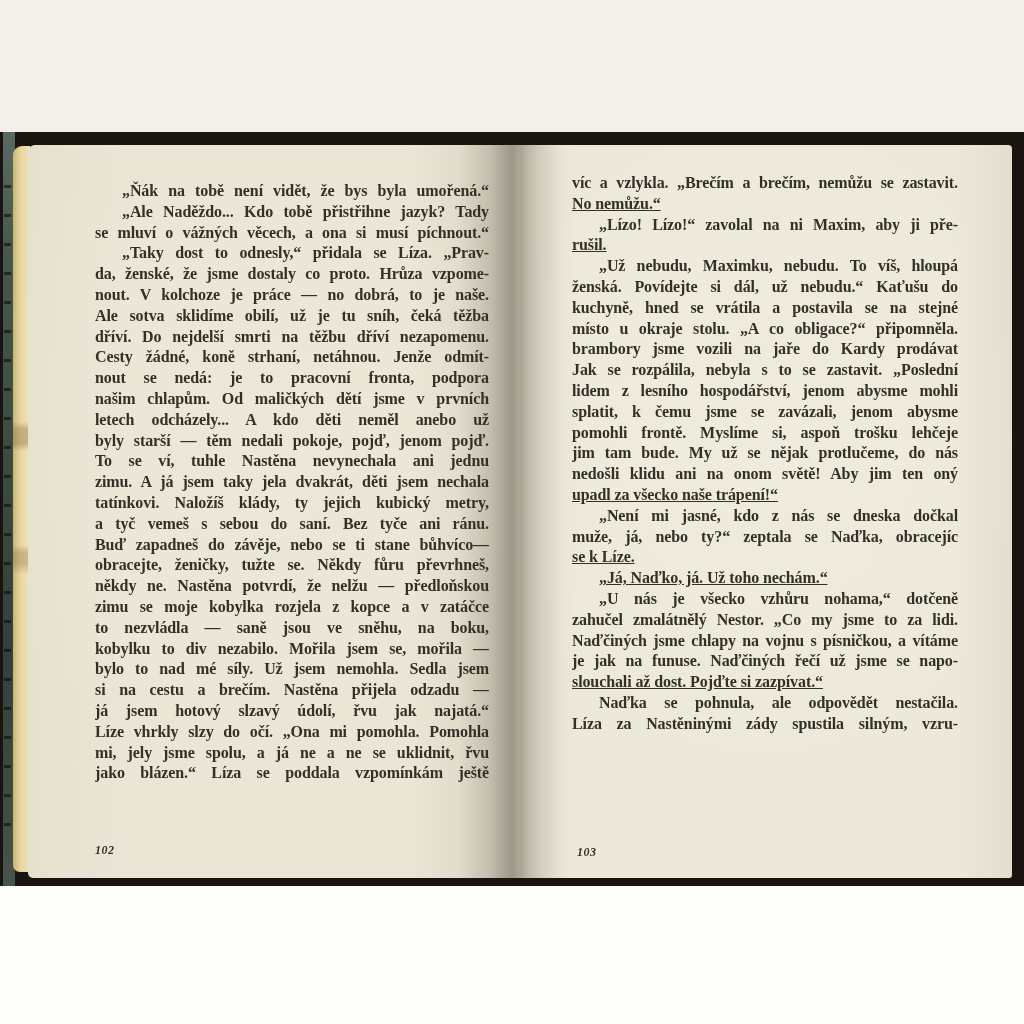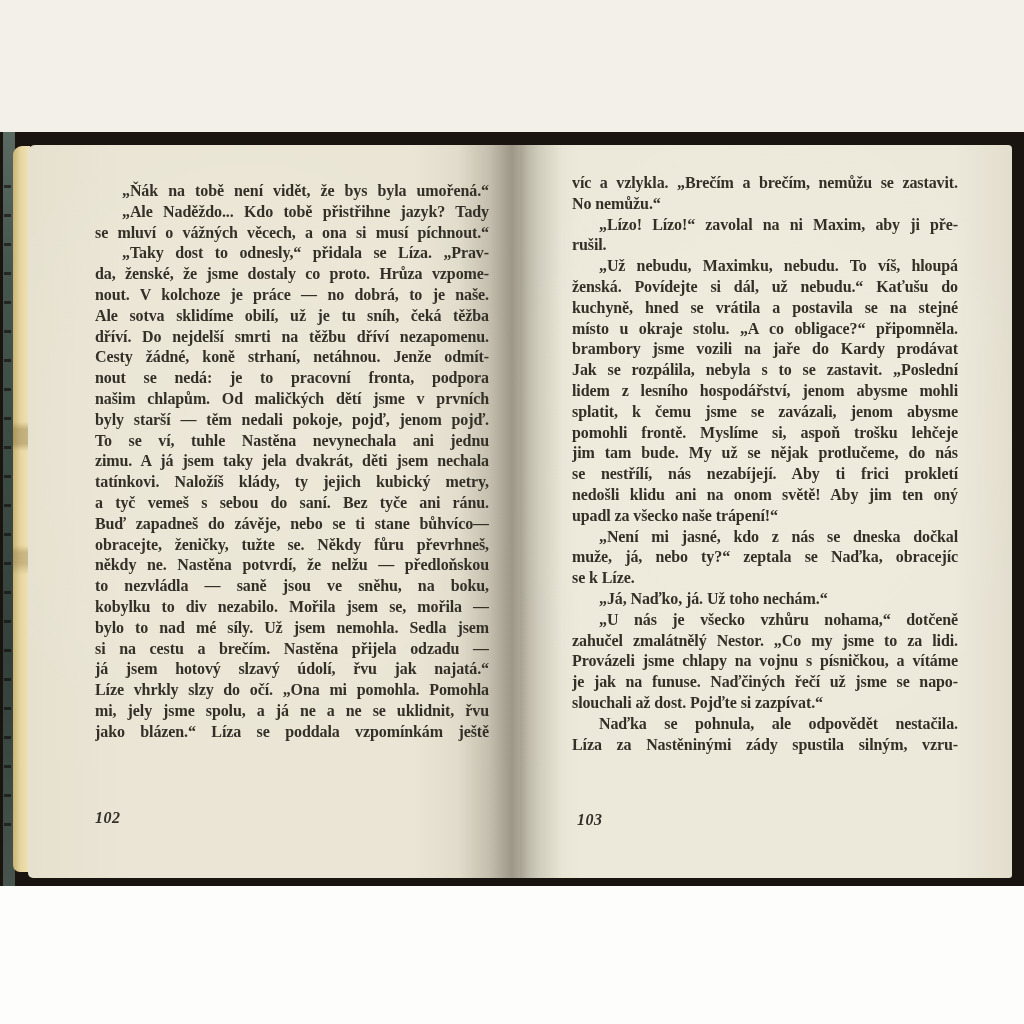--- a/index.html
+++ b/index.html
@@ -49,25 +49,25 @@
                       rgba(90,85,70,0) 0%, rgba(90,85,70,.18) 30%,
                       rgba(75,70,58,.42) 52%, rgba(90,85,70,.20) 68%, rgba(90,85,70,0) 100%); }
 
   .textblock { position:absolute; width:394px;
                font-weight:bold; font-size:16px; line-height:20.8px;
                color: var(--ink); letter-spacing:-0.1px; overflow:hidden; }
   .textblock-left  { left:95px;  top:181px; height:605px; }
   .textblock-right { left:572px; top:173px; width:386px; height:605px; }
 
   .line   { text-align:justify; text-align-last:justify; }
-  .line.endline { text-align-last:left; }
+  .line.endline { text-align-last:left;text-decoration:underline; }
   .line.indent  { text-indent:27px; }
 
   .page-number { position:absolute; font-style:italic; font-weight:bold;
-                 font-size:16px; color: var(--ink); letter-spacing:.5px; }
+                 font-size:12px; color: var(--ink); letter-spacing:.5px;margin-top:34px; }
   .page-number-left  { left:95px;  top:809px; }
   .page-number-right { left:577px; top:811px;text-align:right; }
 </style>
 </head>
 <body>
 
 <div class="scene">
 
   <div class="backdrop-top"></div>
 
@@ -86,28 +86,30 @@
       <div class="line indent">„Ale Naděždo... Kdo tobě přistřihne jazyk? Tady</div>
       <div class="line">se mluví o vážných věcech, a ona si musí píchnout.“</div>
       <div class="line indent">„Taky dost to odnesly,“ přidala se Líza. „Prav-</div>
       <div class="line">da, ženské, že jsme dostaly co proto. Hrůza vzpome-</div>
       <div class="line">nout. V kolchoze je práce — no dobrá, to je naše.</div>
       <div class="line">Ale sotva sklidíme obilí, už je tu sníh, čeká těžba</div>
       <div class="line">dříví. Do nejdelší smrti na těžbu dříví nezapomenu.</div>
       <div class="line">Cesty žádné, koně strhaní, netáhnou. Jenže odmít-</div>
       <div class="line">nout se nedá: je to pracovní fronta, podpora</div>
       <div class="line">našim chlapům. Od maličkých dětí jsme v prvních</div>
+      <div class="line">letech odcházely... A kdo děti neměl anebo už</div>
       <div class="line">byly starší — těm nedali pokoje, pojď, jenom pojď.</div>
       <div class="line">To se ví, tuhle Nastěna nevynechala ani jednu</div>
       <div class="line">zimu. A já jsem taky jela dvakrát, děti jsem nechala</div>
       <div class="line">tatínkovi. Naložíš klády, ty jejich kubický metry,</div>
       <div class="line">a tyč vemeš s sebou do saní. Bez tyče ani ránu.</div>
       <div class="line">Buď zapadneš do závěje, nebo se ti stane bůhvíco—</div>
       <div class="line">obracejte, ženičky, tužte se. Někdy fůru převrhneš,</div>
       <div class="line">někdy ne. Nastěna potvrdí, že nelžu — předloňskou</div>
+      <div class="line">zimu se moje kobylka rozjela z kopce a v zatáčce</div>
       <div class="line">to nezvládla — saně jsou ve sněhu, na boku,</div>
       <div class="line">kobylku to div nezabilo. Mořila jsem se, mořila —</div>
       <div class="line">bylo to nad mé síly. Už jsem nemohla. Sedla jsem</div>
       <div class="line">si na cestu a brečím. Nastěna přijela odzadu —</div>
       <div class="line">já jsem hotový slzavý údolí, řvu jak najatá.“</div>
       <div class="line">Líze vhrkly slzy do očí. „Ona mi pomohla. Pomohla</div>
       <div class="line">mi, jely jsme spolu, a já ne a ne se uklidnit, řvu</div>
       <div class="line">jako blázen.“ Líza se poddala vzpomínkám ještě</div>
     </div>
   <div class="textblock textblock-right">
@@ -118,30 +120,29 @@
       <div class="line indent">„Už nebudu, Maximku, nebudu. To víš, hloupá</div>
       <div class="line">ženská. Povídejte si dál, už nebudu.“ Kaťušu do</div>
       <div class="line">kuchyně, hned se vrátila a postavila se na stejné</div>
       <div class="line">místo u okraje stolu. „A co obligace?“ připomněla.</div>
       <div class="line">brambory jsme vozili na jaře do Kardy prodávat</div>
       <div class="line">Jak se rozpálila, nebyla s to se zastavit. „Poslední</div>
       <div class="line">lidem z lesního hospodářství, jenom abysme mohli</div>
       <div class="line">splatit, k čemu jsme se zavázali, jenom abysme</div>
       <div class="line">pomohli frontě. Myslíme si, aspoň trošku lehčeje</div>
       <div class="line">jim tam bude. My už se nějak protlučeme, do nás</div>
-      <div class="line">se nestřílí, nás nezabíjejí. Aby ti frici prokletí</div>
       <div class="line">nedošli klidu ani na onom světě! Aby jim ten oný</div>
       <div class="line endline">upadl za všecko naše trápení!“</div>
       <div class="line indent">„Není mi jasné, kdo z nás se dneska dočkal</div>
       <div class="line">muže, já, nebo ty?“ zeptala se Naďka, obracejíc</div>
       <div class="line endline">se k Líze.</div>
       <div class="line indent endline">„Já, Naďko, já. Už toho nechám.“</div>
       <div class="line indent">„U nás je všecko vzhůru nohama,“ dotčeně</div>
       <div class="line">zahučel zmalátnělý Nestor. „Co my jsme to za lidi.</div>
-      <div class="line">Provázeli jsme chlapy na vojnu s písničkou, a vítáme</div>
+      <div class="line">Naďčiných jsme chlapy na vojnu s písničkou, a vítáme</div>
       <div class="line">je jak na funuse. Naďčiných řečí už jsme se napo-</div>
       <div class="line endline">slouchali až dost. Pojďte si zazpívat.“</div>
       <div class="line indent">Naďka se pohnula, ale odpovědět nestačila.</div>
       <div class="line">Líza za Nastěninými zády spustila silným, vzru-</div>
     </div>
 
   <div class="page-number page-number-left">102</div>
   <div class="page-number page-number-right">103</div>
 
   <div class="backdrop-bottom"></div>

